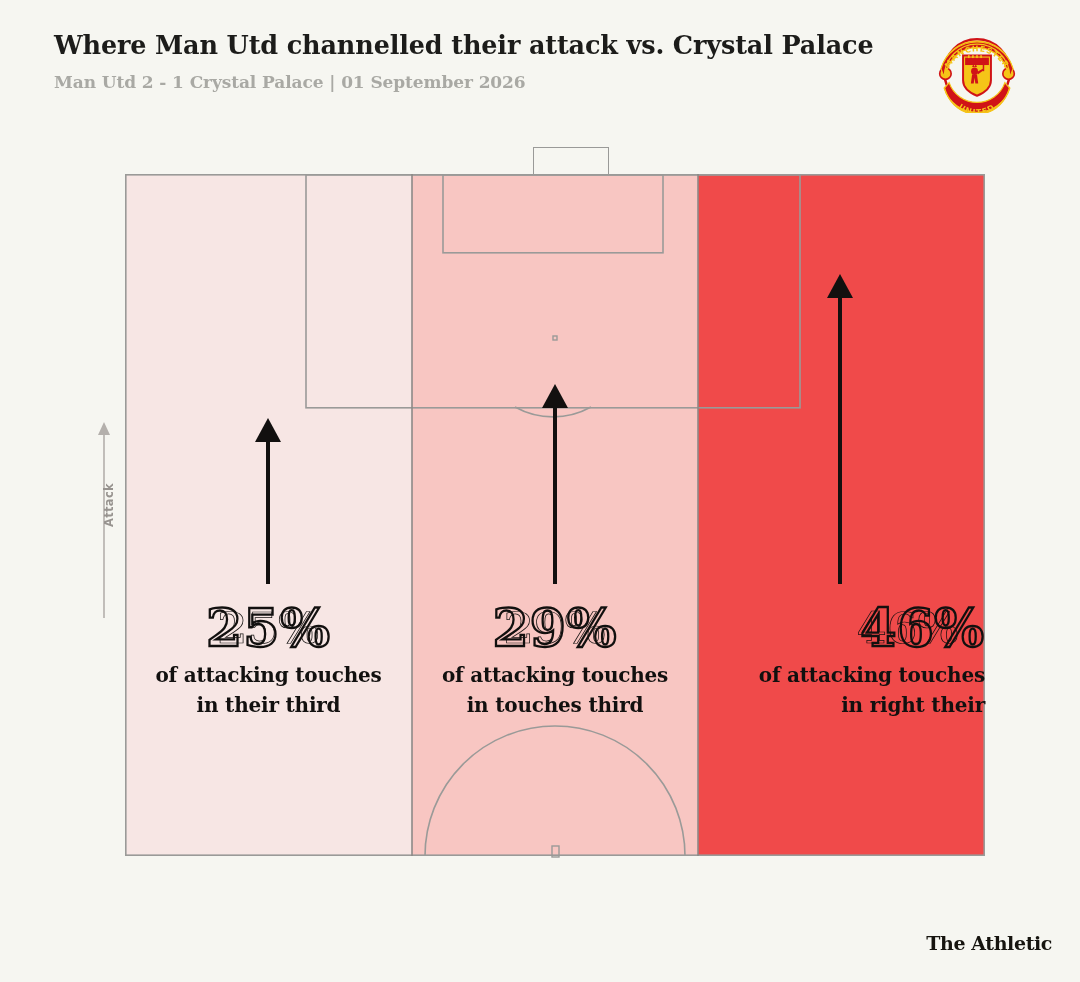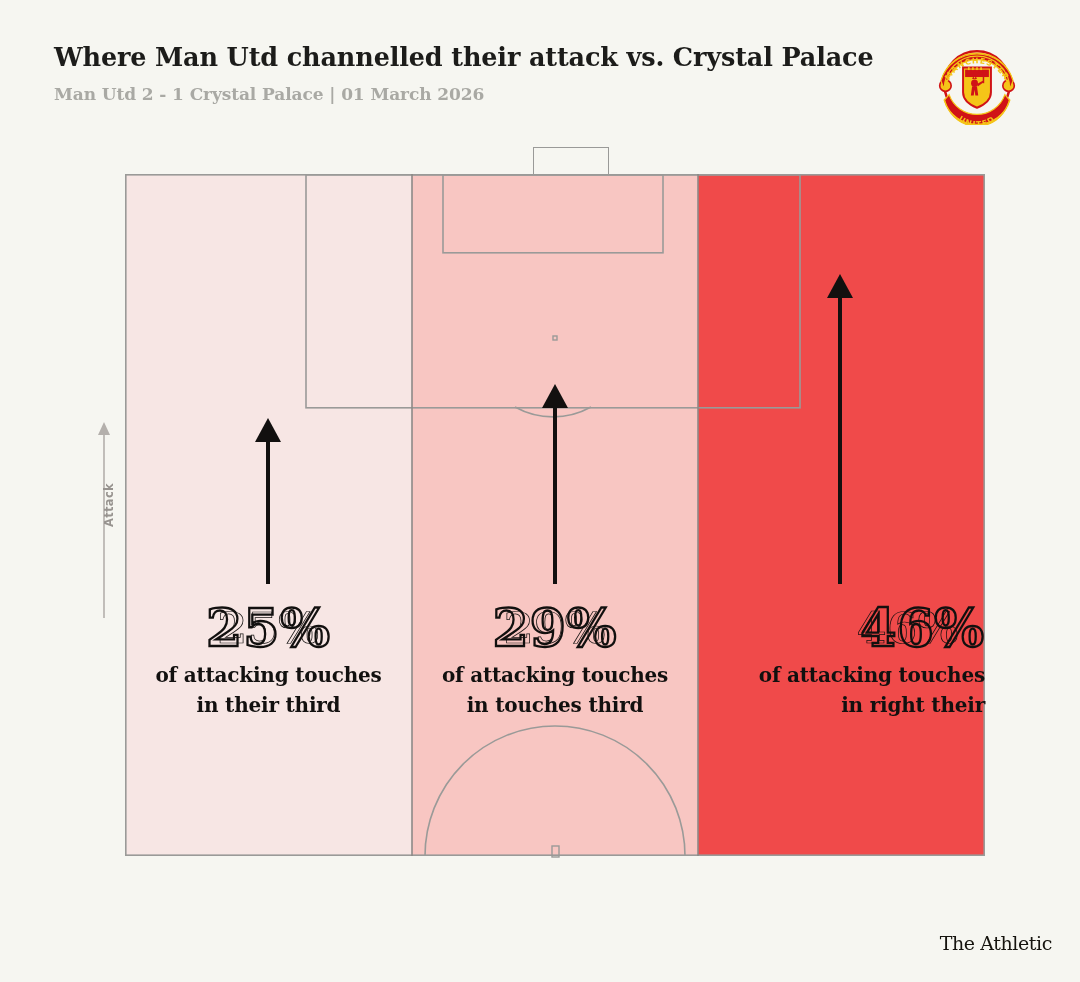--- a/index.html
+++ b/index.html
@@ -12,21 +12,21 @@
     background: #f6f6f1;
     font-family: "Liberation Serif", serif;
     overflow: hidden;
     position: relative;
   }
 
   
   #header {
     position: absolute;
     left: 54px;
-    top: 40px;
+    top: 28px;
     width: 972px;
     height: 90px;
   }
   #title {
     font-family: "DejaVu Serif", serif;
     font-weight: bold;
     font-size: 25.5px;
     color: #1c1c1a;
     letter-spacing: -0.15px;
     white-space: nowrap;
@@ -156,32 +156,32 @@
     transform: rotate(-90deg);
     text-align: center;
   }
 
   
   #footer-logo {
     position: absolute;
     right: 28px;
     bottom: 28px;
     font-family: "DejaVu Serif", serif;
-    font-weight: normal;
+    font-weight: bold;
     font-size: 19px;
     letter-spacing: -0.4px;
     color: #16140f;
   }
 </style>
 </head>
 <body style="background: rgb(246, 246, 241);">
 
 <div id="header">
   <h1 id="title">Where Man Utd channelled their attack vs. Crystal Palace</h1>
-  <div id="subtitle">Man Utd 2 - 1 Crystal Palace | 01 March 2026</div>
+  <div id="subtitle">Man Utd 2 - 1 Crystal Palace | 01 September 2026</div>
 
   <div id="crest">
     <svg viewBox="0 0 100 100" width="82" height="82">
 
       <circle cx="50" cy="50" r="40" fill="none" stroke="#d01317" stroke-width="3"></circle>
 
       <circle cx="11.5" cy="52" r="7" fill="#f5c518" stroke="#d01317" stroke-width="2"></circle>
       <circle cx="88.5" cy="52" r="7" fill="#f5c518" stroke="#d01317" stroke-width="2"></circle>
 
       <path d="M8 40 A44 44 0 0 1 92 40 A44 44 0 0 0 8 40 Z" fill="none"></path>

